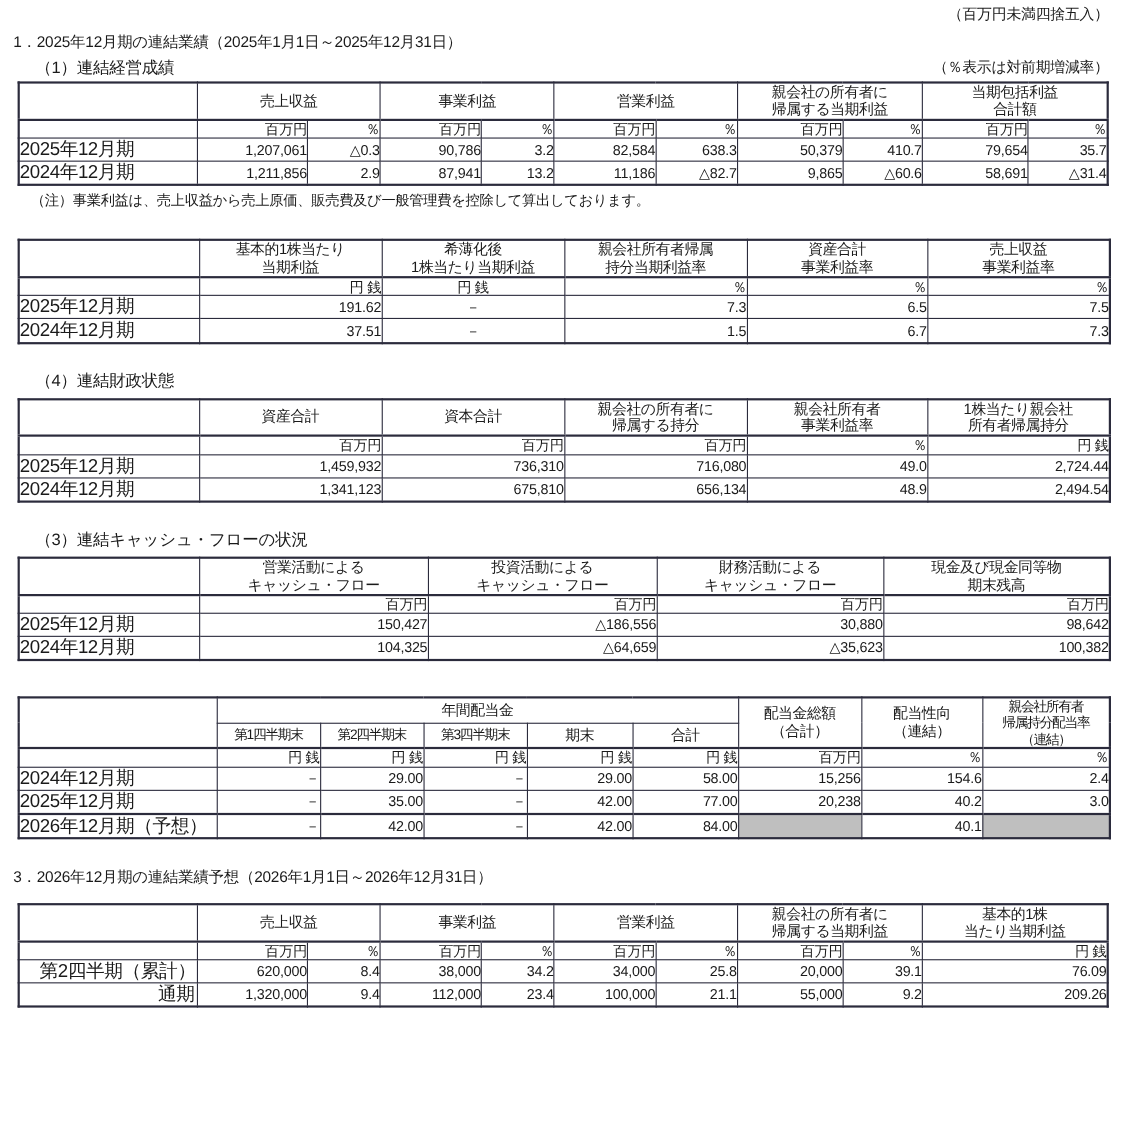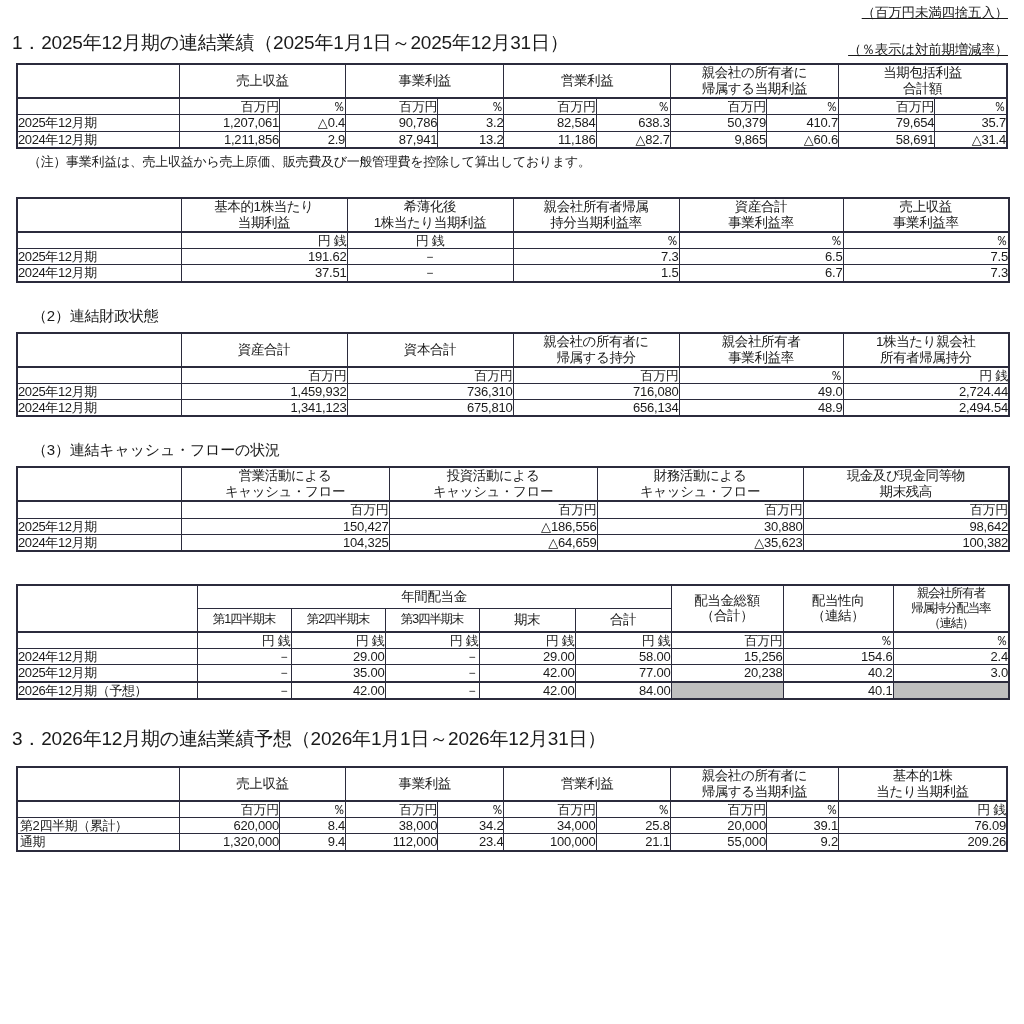--- a/index.html
+++ b/index.html
@@ -22,24 +22,23 @@
     height: 1024px;
     padding: 0;
   }
 
   
   .rightnote {
     text-align: right;
     font-size: 13.5px;
     letter-spacing: -0.2px;
     padding-right: 16px;
-    text-decoration: underline;
   }
   .h1 {
-    font-size: 19px;
+    font-size: 14px;
     letter-spacing: -0.2px;
     padding-left: 12px;
     font-weight: 500;
   }
   .h2 {
     font-size: 15px;
     letter-spacing: -0.2px;
     padding-left: 32px;
     font-weight: 500;
   }
@@ -91,27 +90,27 @@
   .num {
     text-align: right;
     padding: 1px 6px 1px 2px;
     font-size: 13px;
     letter-spacing: -0.2px;
     white-space: nowrap;
   }
   .lbl {
     text-align: left;
     padding: 1px 4px 1px 6px;
-    font-size: 13px;
+    font-size: 17px;
     letter-spacing: -0.4px;
     white-space: nowrap;
   }
   .lbl.center {
-    text-align: left;
-    padding-left: 2px;
+    text-align: right;
+    padding-left: 18px;
     padding-right: 2px;
   }
   .shaded {
     background: #bfbfbf;
   }
   .tbl-outer { border: 2px solid #2b2b3c; }
   
   tr.unitrow > td { border-top-width: 2px; margin-top: 21px; }
 
   .cellstack { display:block; }
@@ -120,20 +119,21 @@
 <body>
 
 <div class="page">
 
   <div class="spacer-4"></div>
   <div class="rightnote">（百万円未満四捨五入）</div>
 
   <div class="spacer-8"></div>
   <div class="h1">1．2025年12月期の連結業績（2025年1月1日～2025年12月31日）</div>
   <div class="spacer-4"></div>
+  <div class="h2">（1）連結経営成績</div>
   <div class="rightnote" style="margin-top:-19px;padding-left:20px;">（％表示は対前期増減率）</div>
   <div class="spacer-4"></div>
 
   <table class="fin tbl-outer">
     <colgroup>
       <col style="width:162px">
         <col style="width:100px">
         <col style="width:66px">
       <col style="width:92px">
         <col style="width:66px">
@@ -168,21 +168,21 @@
       <td class="unit">百万円</td>
       <td class="unit">％</td>
       <td class="unit">百万円</td>
       <td class="unit">％</td>
       <td class="unit">百万円</td>
       <td class="unit">％</td>
     </tr>
     <tr>
       <td class="lbl">2025年12月期</td>
       <td class="num">1,207,061</td>
-      <td class="num">△0.4</td>
+      <td class="num">△0.3</td>
       <td class="num">90,786</td>
       <td class="num">3.2</td>
       <td class="num">82,584</td>
       <td class="num">638.3</td>
       <td class="num">50,379</td>
       <td class="num">410.7</td>
       <td class="num">79,654</td>
       <td class="num">35.7</td>
     </tr>
     <tr>
@@ -262,21 +262,21 @@
       <td class="num" style="text-align:center;">－</td>
       <td class="num">1.5</td>
       <td class="num">6.7</td>
       <td class="num">7.3</td>
     </tr>
   </tbody>
     </table>
 
   <div class="spacer-16"></div>
   <div class="spacer-8"></div>
-  <div class="h2">（2）連結財政状態</div>
+  <div class="h2">（4）連結財政状態</div>
   <div class="spacer-6"></div>
 
   <table class="fin tbl-outer">
     <colgroup>
       <col style="width:164px">
         <col style="width:166px">
         <col style="width:166px">
       <col style="width:166px">
         <col style="width:164px">
         <col style="width:166px">

